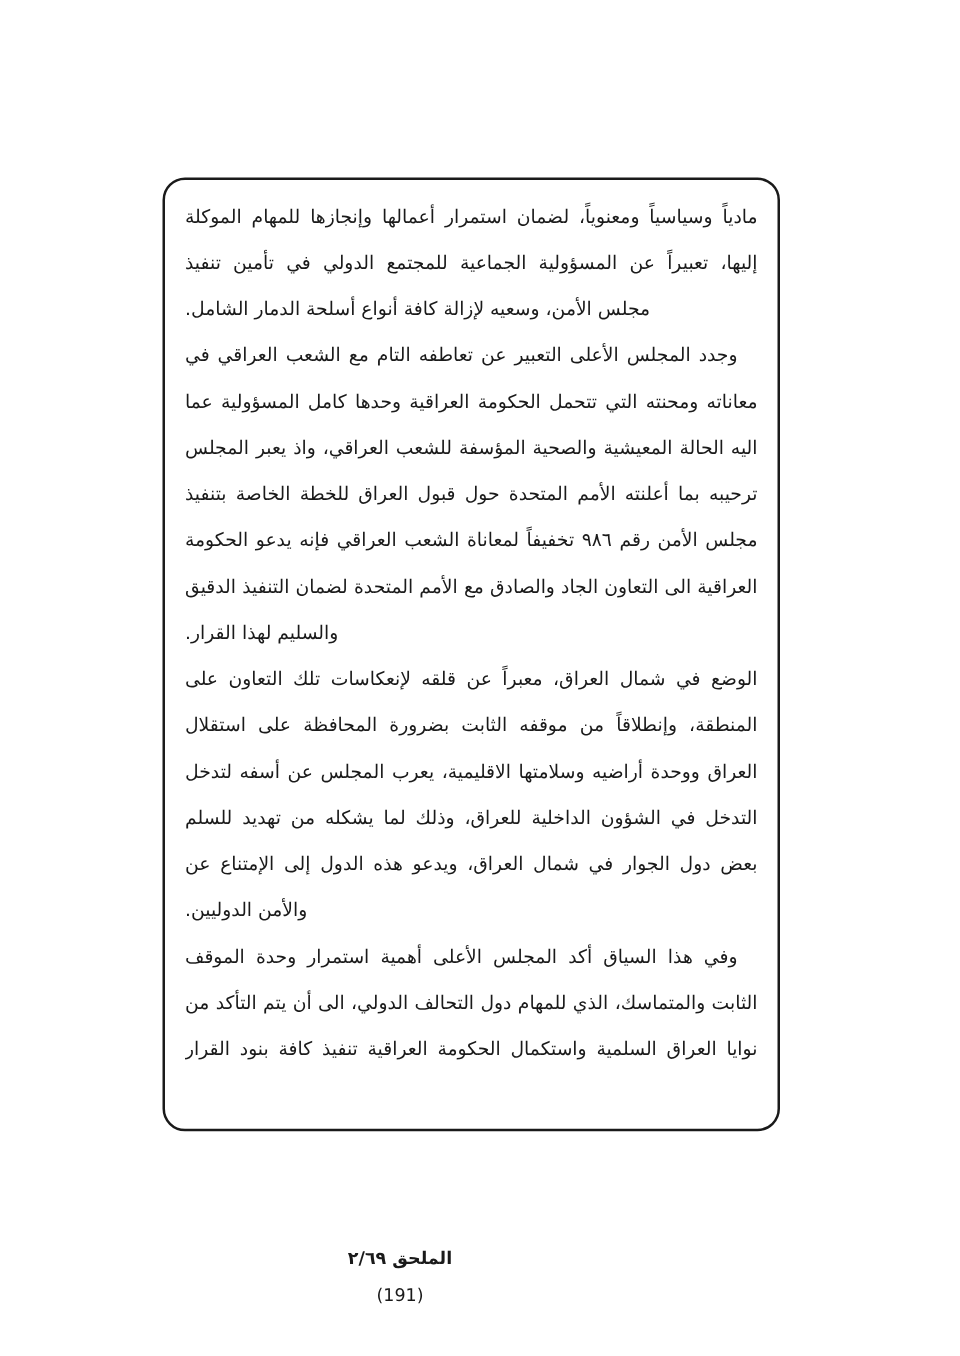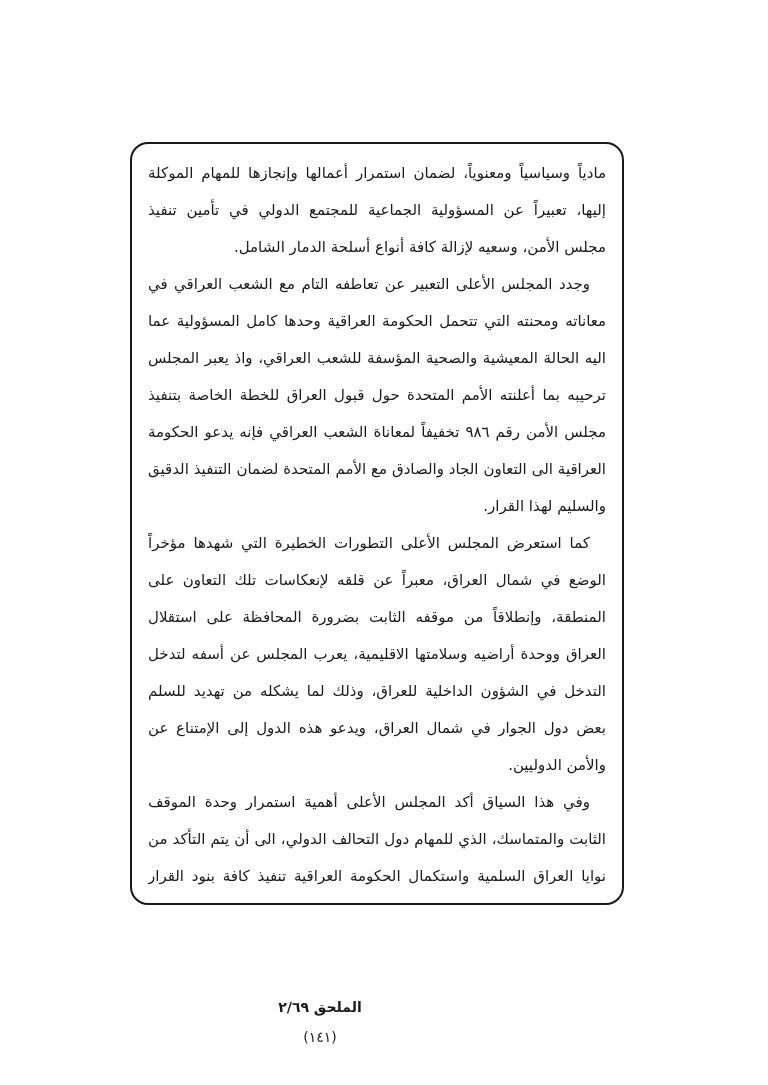--- a/index.html
+++ b/index.html
@@ -37,21 +37,21 @@
     overflow:hidden;
     color:var(--ink);
   }
   
   .line.j{
     text-align:justify;
     text-align-last:justify;
   }
   
   .line.e{
-    text-align:right;
+    text-align:left;
   }
   
   .line.ind{
     padding-right:16px;
   }
   .footer{
     position:absolute;
     left:0;
     width:640px;
     text-align:center;
@@ -81,31 +81,30 @@
     <div class="line j ind">وجدد المجلس الأعلى التعبير عن تعاطفه التام مع الشعب العراقي في</div>
     <div class="line j">معاناته ومحنته التي تتحمل الحكومة العراقية وحدها كامل المسؤولية عما آلت</div>
     <div class="line j">اليه الحالة المعيشية والصحية المؤسفة للشعب العراقي، واذ يعبر المجلس عن</div>
     <div class="line j">ترحيبه بما أعلنته الأمم المتحدة حول قبول العراق للخطة الخاصة بتنفيذ قرار</div>
     <div class="line j">مجلس الأمن رقم ٩٨٦ تخفيفاً لمعاناة الشعب العراقي فإنه يدعو الحكومة</div>
     <div class="line j">العراقية الى التعاون الجاد والصادق مع الأمم المتحدة لضمان التنفيذ الدقيق</div>
     <div class="line e">والسليم لهذا القرار.</div>
   </div>
 
   <div class="paragraph">
-    <div class="line j ind">كما استعرض المجلس الأعلى التطورات الخطيرة التي شهدها مؤخراً</div>
     <div class="line j">الوضع في شمال العراق، معبراً عن قلقه لإنعكاسات تلك التعاون على</div>
     <div class="line j">المنطقة، وإنطلاقاً من موقفه الثابت بضرورة المحافظة على استقلال وسيادة</div>
     <div class="line j">العراق ووحدة أراضيه وسلامتها الاقليمية، يعرب المجلس عن أسفه لتدخل</div>
     <div class="line j">التدخل في الشؤون الداخلية للعراق، وذلك لما يشكله من تهديد للسلم</div>
     <div class="line j">بعض دول الجوار في شمال العراق، ويدعو هذه الدول إلى الإمتناع عن</div>
     <div class="line e">والأمن الدوليين.</div>
   </div>
 
   <div class="paragraph">
     <div class="line j ind">وفي هذا السياق أكد المجلس الأعلى أهمية استمرار وحدة الموقف</div>
     <div class="line j">الثابت والمتماسك، الذي للمهام دول التحالف الدولي، الى أن يتم التأكد من</div>
     <div class="line j">نوايا العراق السلمية واستكمال الحكومة العراقية تنفيذ كافة بنود القرار</div>
   </div>
 
 </div>
 
 <div class="footer appendix">الملحق ٢/٦٩</div>
-<div class="footer pagenum">(١٤١)</div>
+<div class="footer pagenum">(191)</div>
 
 </body></html>

